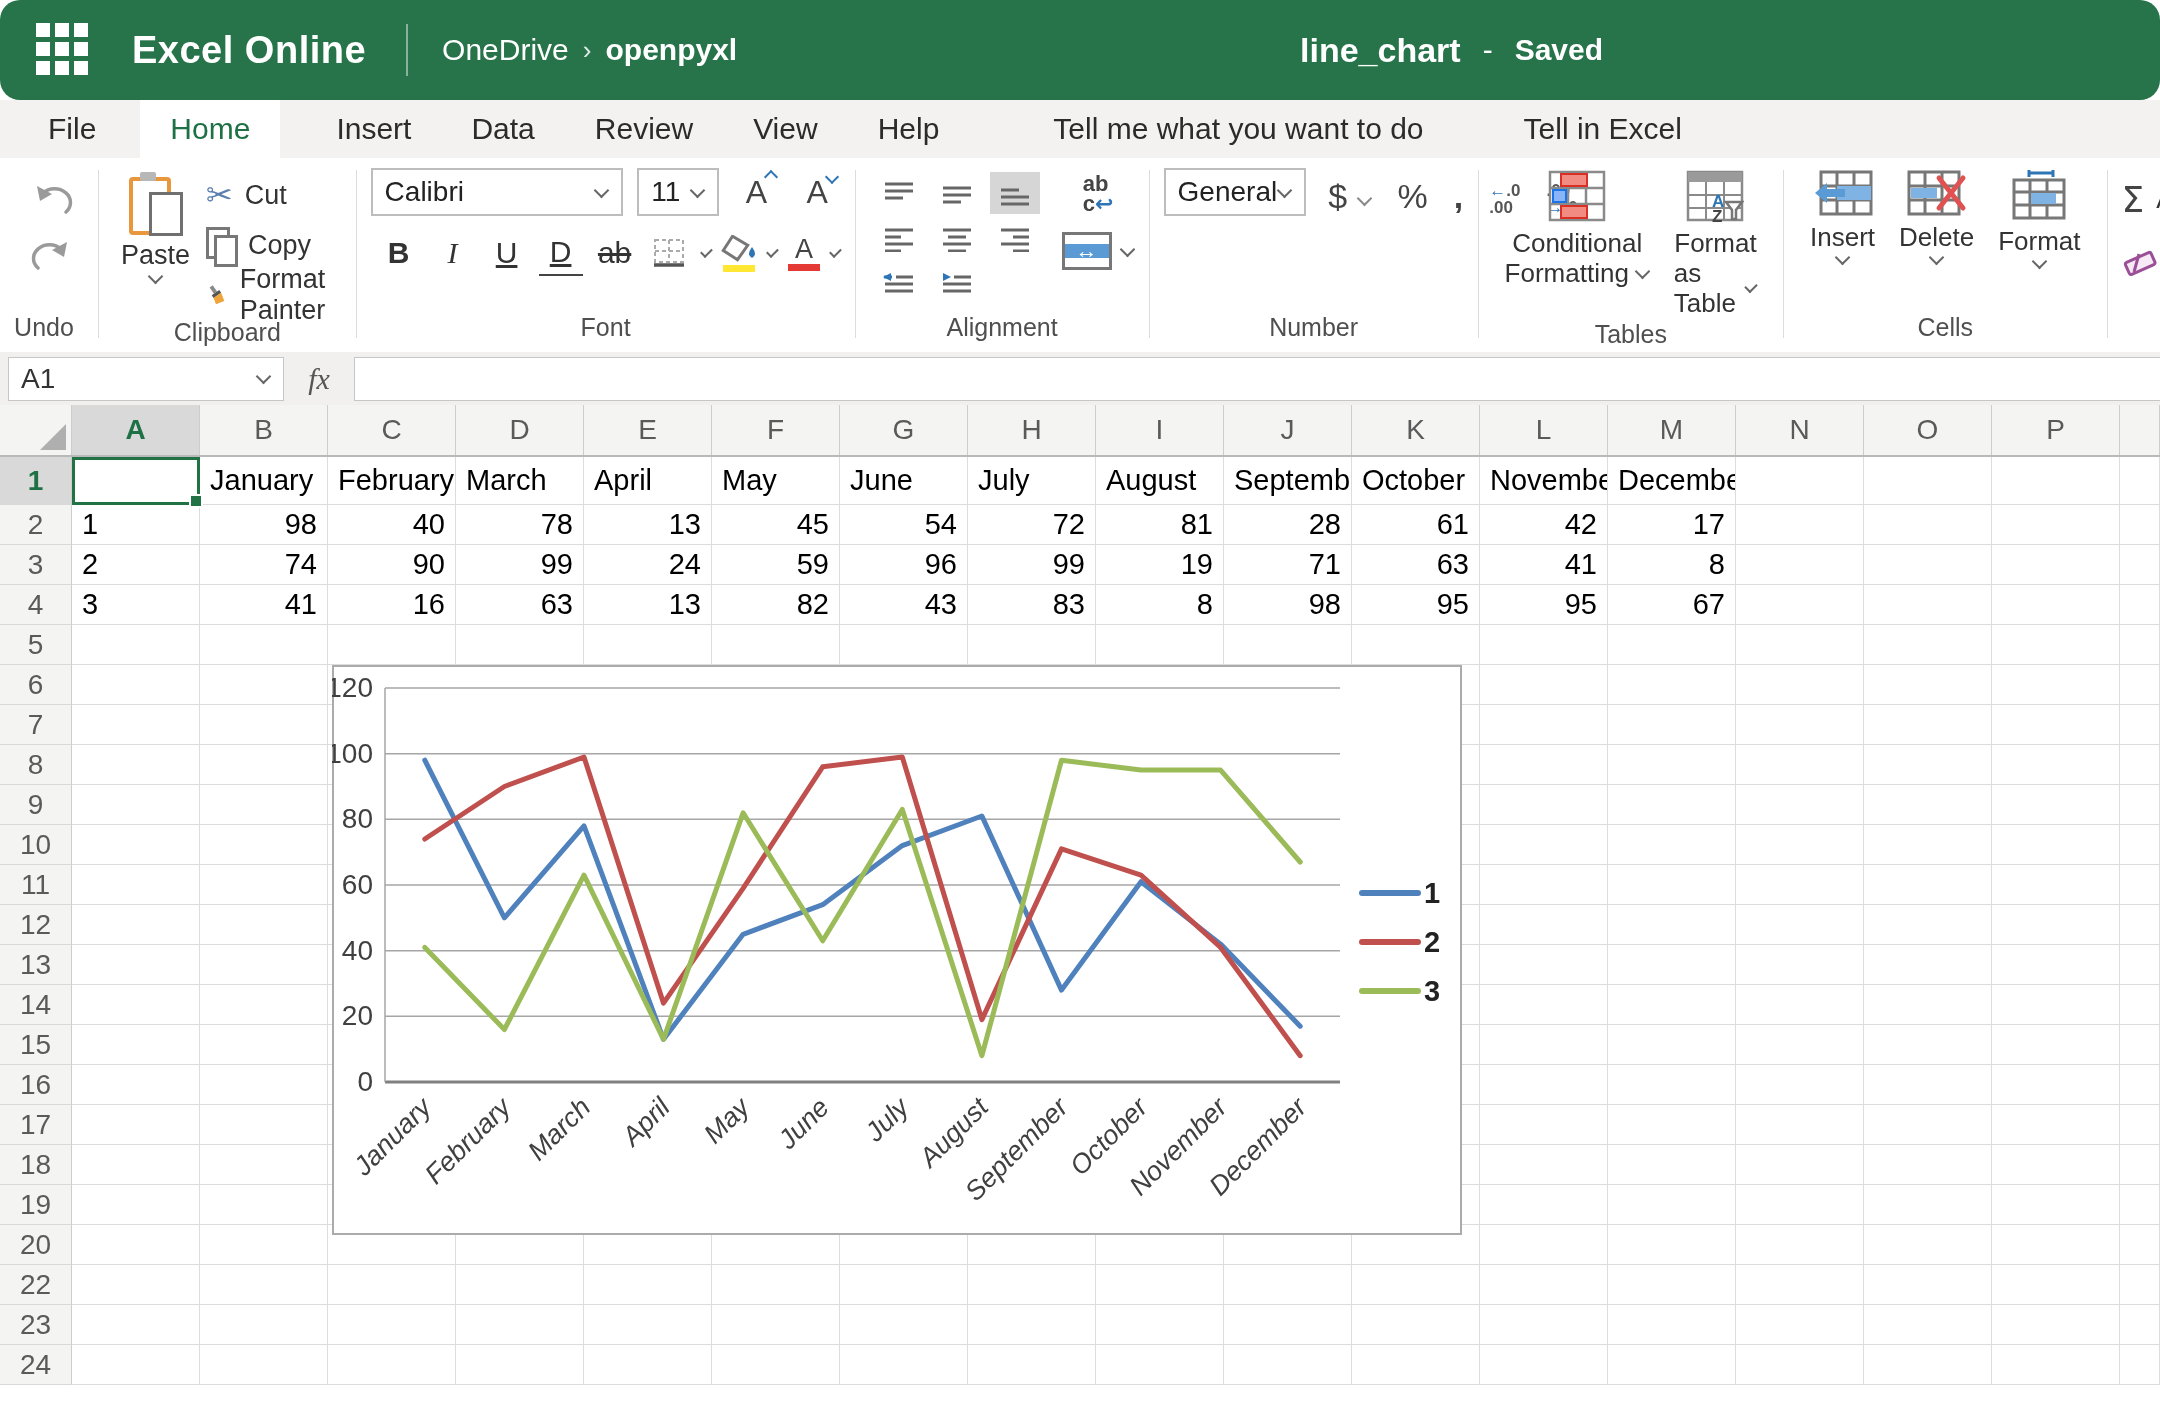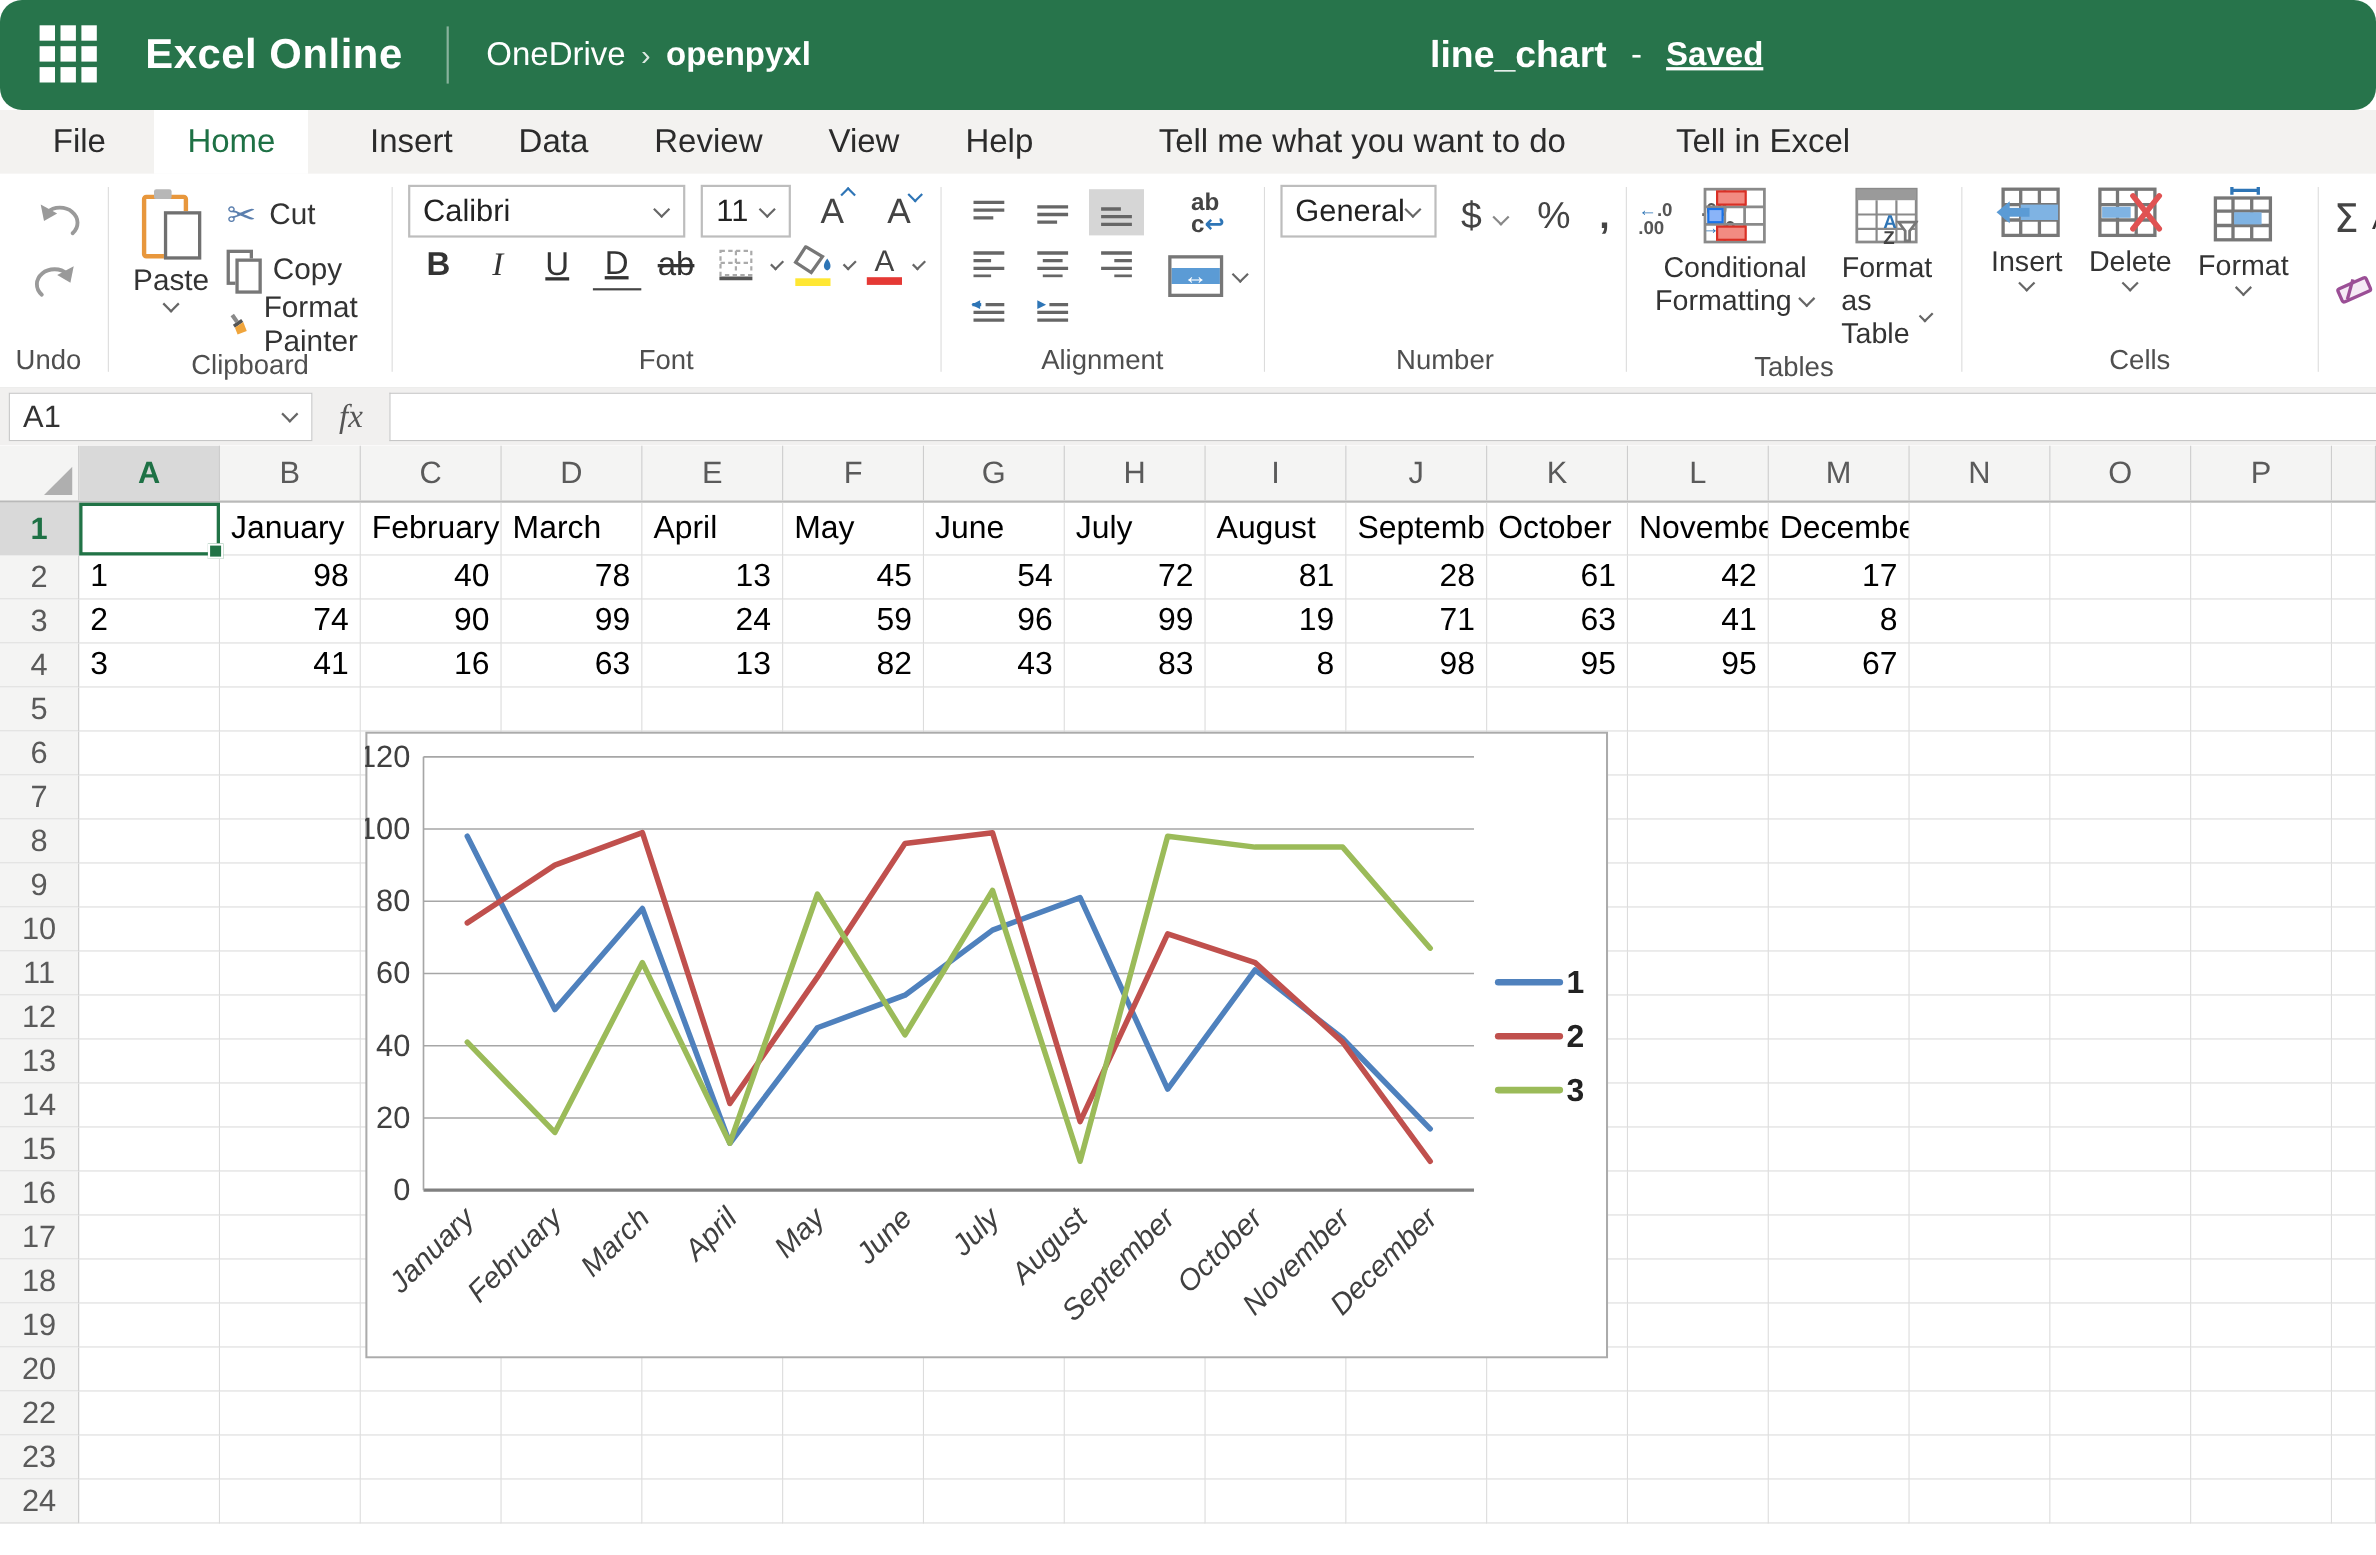--- a/index.html
+++ b/index.html
@@ -12,21 +12,21 @@
             grid-template-columns:repeat(3,14px);grid-template-rows:repeat(3,14px);gap:5px;cursor:pointer;}
   .launcher i{background:#fff;}
   .appname{color:#fff;font-size:38px;font-weight:700;margin-left:42px;letter-spacing:.5px;}
   .topdiv{width:2px;height:52px;background:rgba(255,255,255,.45);margin:0 34px 0 40px;}
   .crumb{color:#fff;font-size:30px;display:flex;align-items:center;gap:14px;}
   .crumb .sep{font-size:26px;opacity:.85;}
   .crumb .b2{font-weight:700;}
   .doctitle{position:absolute;left:1300px;top:0;height:100px;display:flex;align-items:center;gap:22px;color:#fff;}
   .doctitle .t{font-size:34px;font-weight:700;}
   .doctitle .d{font-size:30px;}
-  .doctitle .s{font-size:30px;font-weight:600;text-decoration:underline;}
+  .doctitle .s{font-size:30px;font-weight:600;}
   
   .menubar{position:absolute;left:0;top:100px;width:2160px;height:58px;background:#F3F2F0;
            display:flex;align-items:stretch;font-size:30px;color:#2b2b2b;}
   .mtab{display:flex;align-items:center;padding:0 4px;margin-left:52px;cursor:pointer;}
   .mtab:first-child{margin-left:44px;}
   .mtab.active{background:#fff;color:#1E7145;margin-left:40px;padding:0 30px;}
   .tellme{margin-left:110px;display:flex;align-items:center;cursor:pointer;}
   .openexcel{margin-left:100px;display:flex;align-items:center;cursor:pointer;}
   
   .ribbon{position:absolute;left:0;top:158px;width:2160px;height:194px;background:#fff;
@@ -47,21 +47,21 @@
   .ic-paste .clip:before{content:"";position:absolute;left:7px;top:-9px;width:16px;height:9px;background:#B7B7B7;border-radius:2px;}
   .ic-paste .page{position:absolute;right:0;bottom:0;width:28px;height:38px;background:#fff;border:3px solid #707070;}
   .paste .plabel{font-size:27px;color:#333;margin-top:4px;}
   .clip-col{display:flex;flex-direction:column;gap:8px;margin-top:6px;}
   .smallbtn{display:flex;align-items:center;gap:12px;font-size:27px;color:#333;cursor:pointer;height:42px;}
   .ic-cut{font-size:32px;color:#5b7fae;}
   .ic-copy{position:relative;width:30px;height:36px;}
   .ic-copy:before{content:"";position:absolute;left:0;top:0;width:18px;height:26px;border:3px solid #777;background:#fff;}
   .ic-copy:after{content:"";position:absolute;left:8px;top:8px;width:18px;height:26px;border:3px solid #777;background:#fff;}
   
-  .font-col{display:flex;flex-direction:column;gap:2px;width:100%;}
+  .font-col{display:flex;flex-direction:column;gap:14px;width:100%;}
   .combo{display:flex;align-items:center;justify-content:space-between;background:#fff;
          border:2px solid #BDBDBD;height:44px;padding:0 12px;font-size:28px;color:#222;cursor:pointer;}
   .font-row1{display:flex;gap:14px;align-items:center;}
   .font-row2{display:flex;gap:10px;align-items:center;padding-left:6px;}
   .fmtbtn{min-width:44px;height:44px;display:flex;align-items:center;justify-content:center;
           font-size:30px;color:#333;cursor:pointer;}
   .Abtn{position:relative;font-size:32px;color:#444;width:52px;text-align:center;cursor:pointer;}
   .Abtn .c{position:absolute;top:-2px;right:4px;width:8px;height:8px;border-right:2.5px solid #2E75B6;border-bottom:2.5px solid #2E75B6;}
   .Abtn .up{transform:rotate(225deg);}
   .Abtn .dn{transform:rotate(45deg);}

